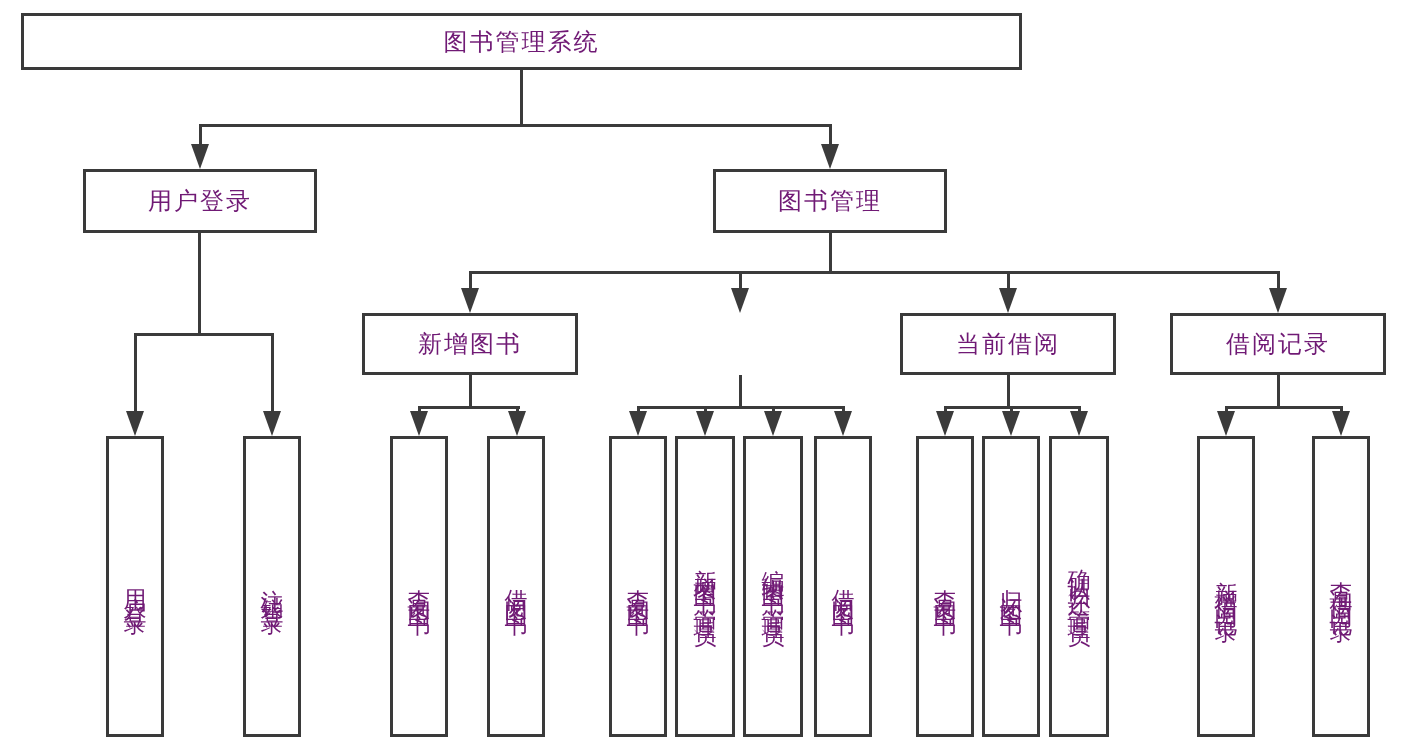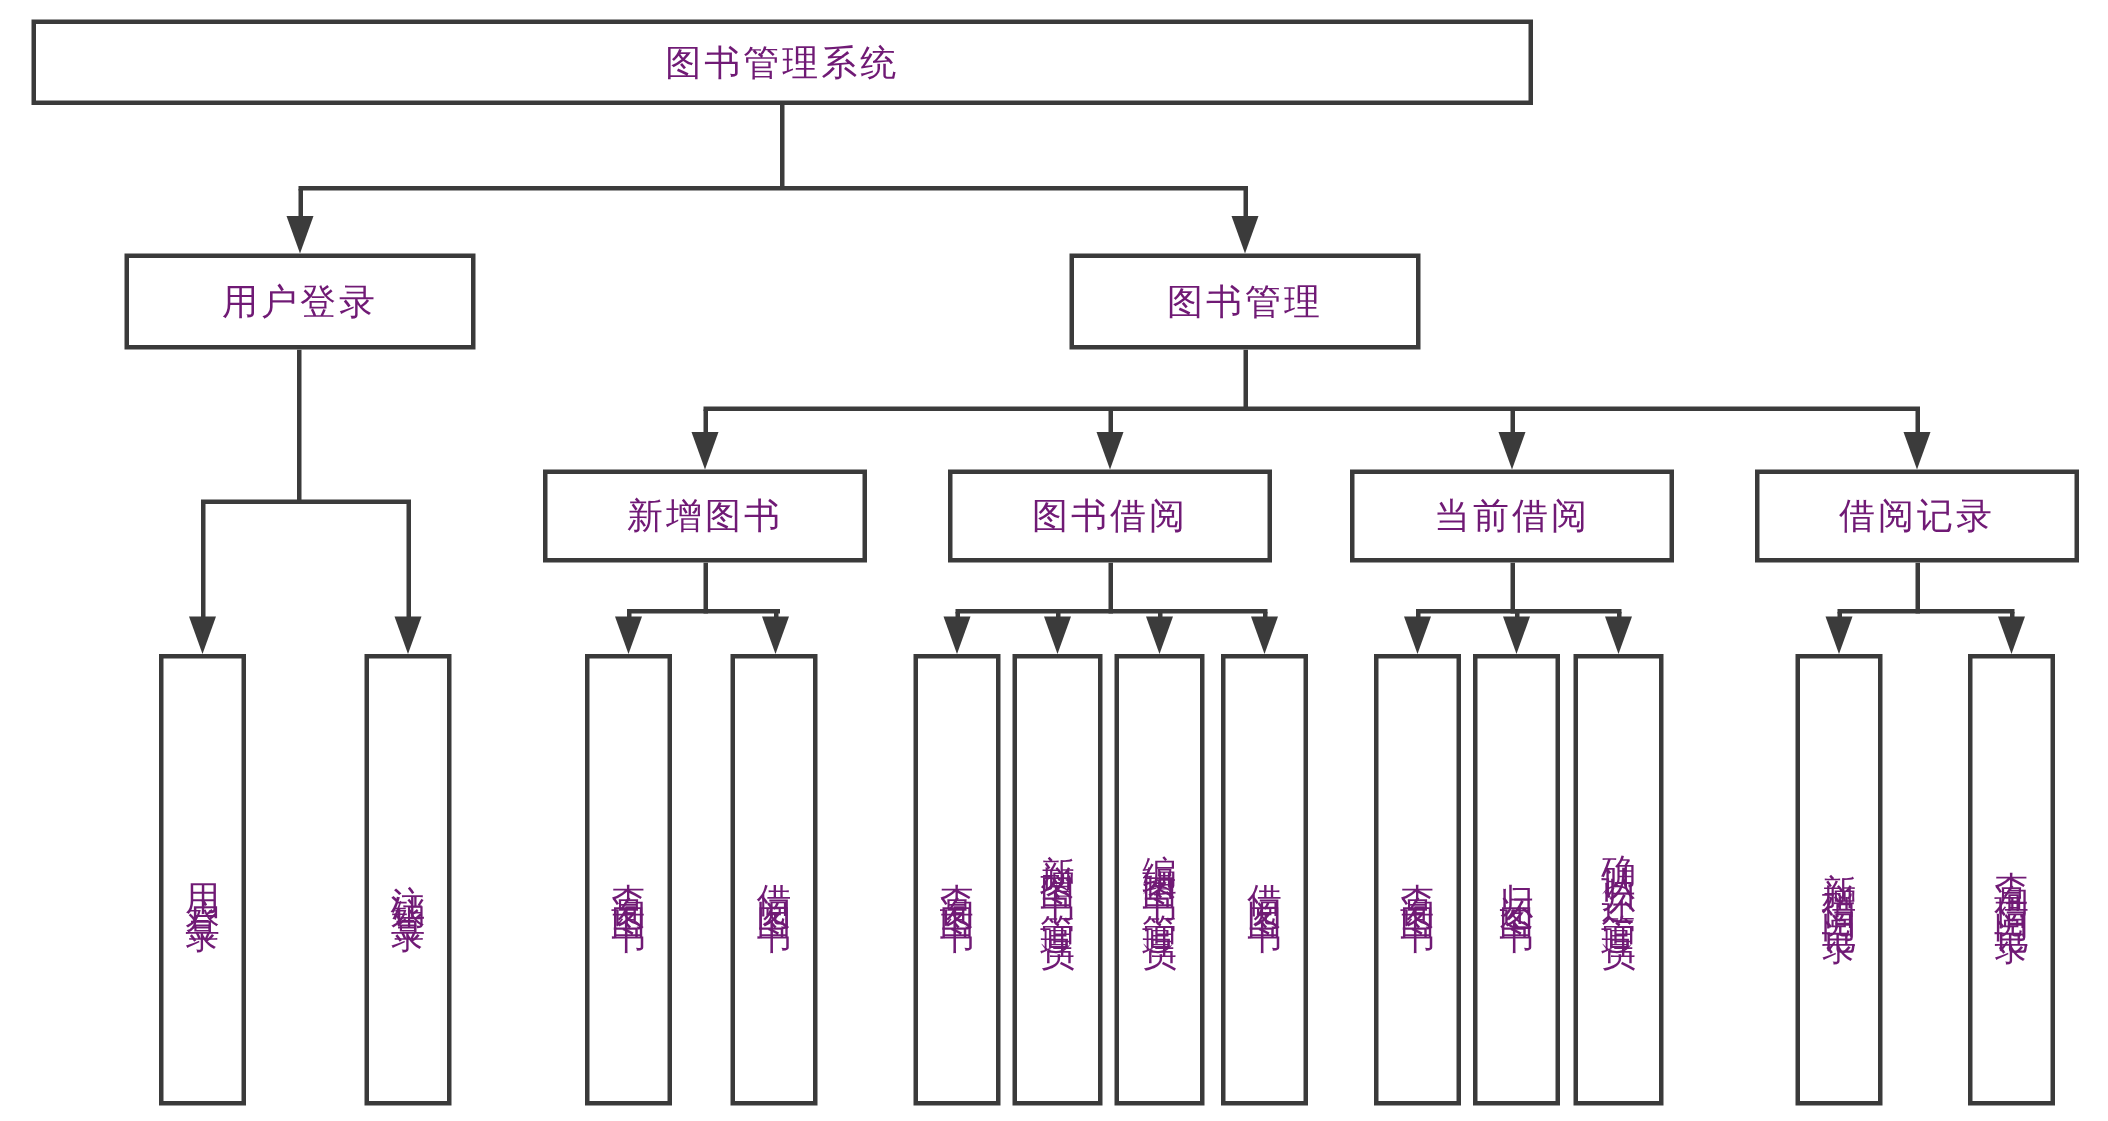--- a/index.html
+++ b/index.html
@@ -100,23 +100,20 @@
   <div class="box" style="left:83px;top:169px;width:234px;height:64px">
     <span class="lbl">用户登录</span>
   </div>
   <div class="box" style="left:713px;top:169px;width:234px;height:64px">
     <span class="lbl">图书管理</span>
   </div>
 
   <div class="box" style="left:362px;top:313px;width:216px;height:62px">
     <span class="lbl">新增图书</span>
   </div>
-  <div class="box" style="left:632px;top:313px;width:216px;height:62px">
-    <span class="lbl">图书借阅</span>
-  </div>
   <div class="box" style="left:900px;top:313px;width:216px;height:62px">
     <span class="lbl">当前借阅</span>
   </div>
   <div class="box" style="left:1170px;top:313px;width:216px;height:62px">
     <span class="lbl">借阅记录</span>
   </div>
 
   <div class="box v" style="left:106px;top:436px;width:58px;height:301px">
     <span class="lbl">用户登录</span>
   </div>

